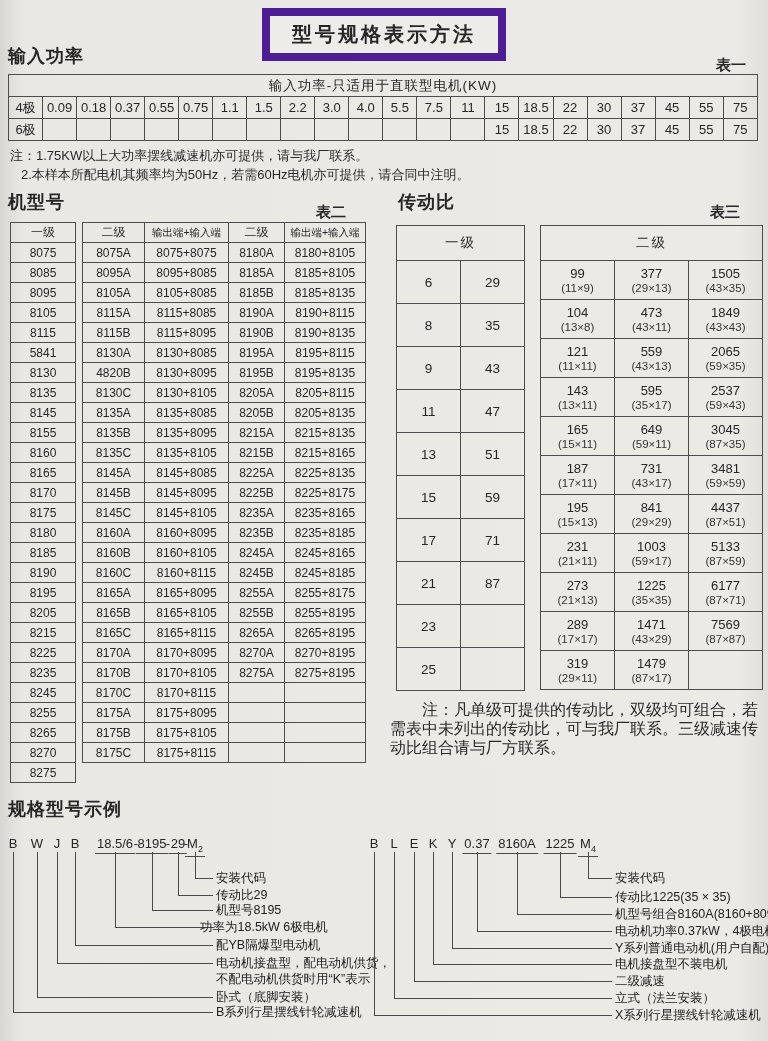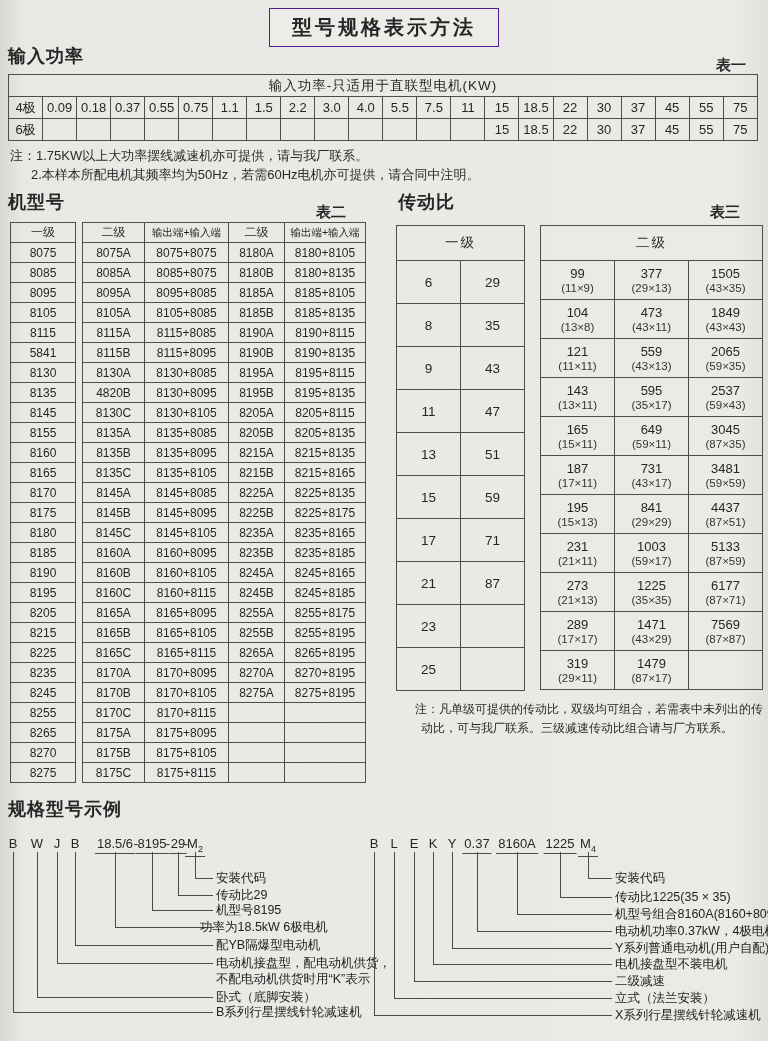--- a/index.html
+++ b/index.html
@@ -5,52 +5,52 @@
   html,body{margin:0;padding:0;}
   body{
     width:768px;height:1041px;position:relative;overflow:hidden;
     background:linear-gradient(90deg,#d8d7d3 0,#e9e8e4 3%,#ebeae6 96%,#e0dfdb 100%);
     font-family:"Liberation Sans","DejaVu Sans",sans-serif;
     color:#262626;
   }
   .abs{position:absolute;}
   .title-box{
     top:8px;left:50%;transform:translateX(-50%);
-    border:1px solid #4c1d95;background:#edece8;
+    border:8px solid #4c1d95;background:#edece8;
     font-size:20px;font-weight:bold;letter-spacing:3px;
     padding:5px 22px;white-space:nowrap;
   }
   .h2{font-size:18px;font-weight:bold;letter-spacing:1px;white-space:nowrap;}
   .tabtag{font-size:15px;font-weight:bold;white-space:nowrap;}
   table{border-collapse:collapse;table-layout:fixed;}
   td,th{border:1px solid #4d4d4d;text-align:center;vertical-align:middle;
         padding:0;font-weight:normal;overflow:hidden;white-space:nowrap;}
   
   #power-table{width:750px;font-size:13px;}
   #power-table td{height:21px;}
   #power-table .span-head{font-size:13.5px;letter-spacing:1px;}
   .notes{font-size:13px;line-height:19px;color:#2a2a2a;}
-  .notes .n2{margin-left:21px;}
+  .notes .n2{margin-left:11px;}
   
   .model-table{font-size:12px;}
   .model-table td{height:19px;}
   #model-l1{width:66px;}
   #model-l2{width:283px;}
   #model-l2 .hdr{font-size:10.5px;letter-spacing:0;}
   #model-l1 .hdr,#model-l2 .hdr2{font-size:12px;}
   
   #ratio-l1{width:129px;font-size:13.5px;}
   #ratio-l1 .hdr{height:34px;font-size:13.5px;letter-spacing:2px;}
   #ratio-l1 td{height:42px;}
   #ratio-l2{width:223px;}
   #ratio-l2 .hdr{height:34px;font-size:13.5px;letter-spacing:2px;}
   #ratio-l2 td{height:38px;}
   #ratio-l2 .val{font-size:13px;line-height:15px;}
   #ratio-l2 .frm{font-size:11.5px;line-height:14px;color:#333;}
-  .ratio-note{font-size:12px;line-height:19px;text-indent:2em;color:#2a2a2a;text-align:center;}
+  .ratio-note{font-size:16px;line-height:19px;text-indent:2em;color:#2a2a2a;}
   
   .diagram{position:absolute;}
   .tok{position:absolute;top:6px;transform:translateX(-50%);font-size:13px;white-space:nowrap;}
   .tok.grp{border-bottom:1px solid #4a4a4a;padding:0 2px 2px 2px;}
   .tok sub{font-size:9px;}
   .conn{position:absolute;border-left:1px solid #4a4a4a;border-bottom:1px solid #4a4a4a;}
   .dlabel{position:absolute;font-size:12.5px;white-space:nowrap;color:#222;}
 </style>
 </head>
 <body>
@@ -223,26 +223,20 @@
         <td class="hdr2">二级</td>
         <td class="hdr">输出端+输入端</td>
       </tr>
       <tr>
         <td>8075A</td>
         <td>8075+8075</td>
         <td>8180A</td>
         <td>8180+8105</td>
       </tr>
       <tr>
-        <td>8085A</td>
-        <td>8085+8075</td>
-        <td>8180B</td>
-        <td>8180+8135</td>
-      </tr>
-      <tr>
         <td>8095A</td>
         <td>8095+8085</td>
         <td>8185A</td>
         <td>8185+8105</td>
       </tr>
       <tr>
         <td>8105A</td>
         <td>8105+8085</td>
         <td>8185B</td>
         <td>8185+8135</td>

